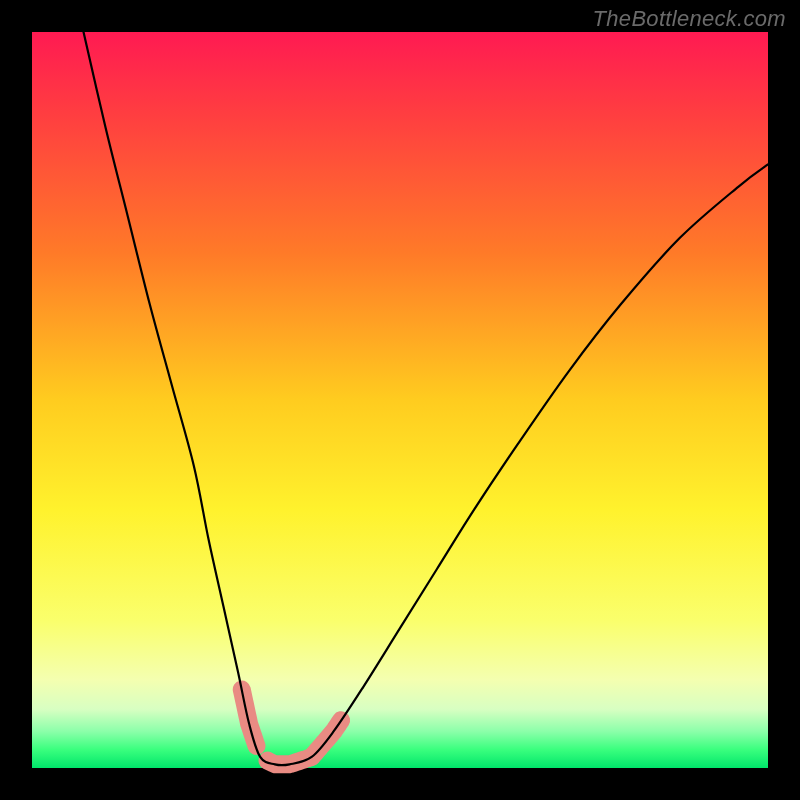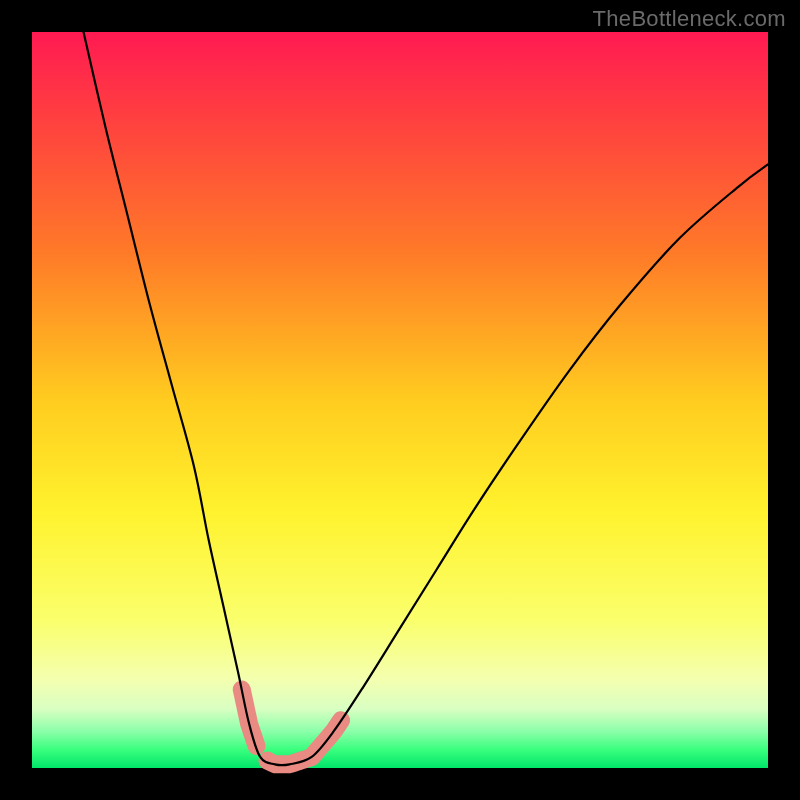--- a/index.html
+++ b/index.html
@@ -9,20 +9,21 @@
     height: 800px;
     background: #000;
     overflow: hidden;
     font-family: Arial, Helvetica, sans-serif;
   }
   .stage {
     position: relative;
     width: 800px;
     height: 800px;
     background: #000;
+    font-style: italic;
   }
   .watermark {
     position: absolute;
     top: 6px;
     right: 14px;
     color: #6a6a6a;
     font-size: 22px;
     font-weight: 500;
     letter-spacing: 0.3px;
     z-index: 10;

